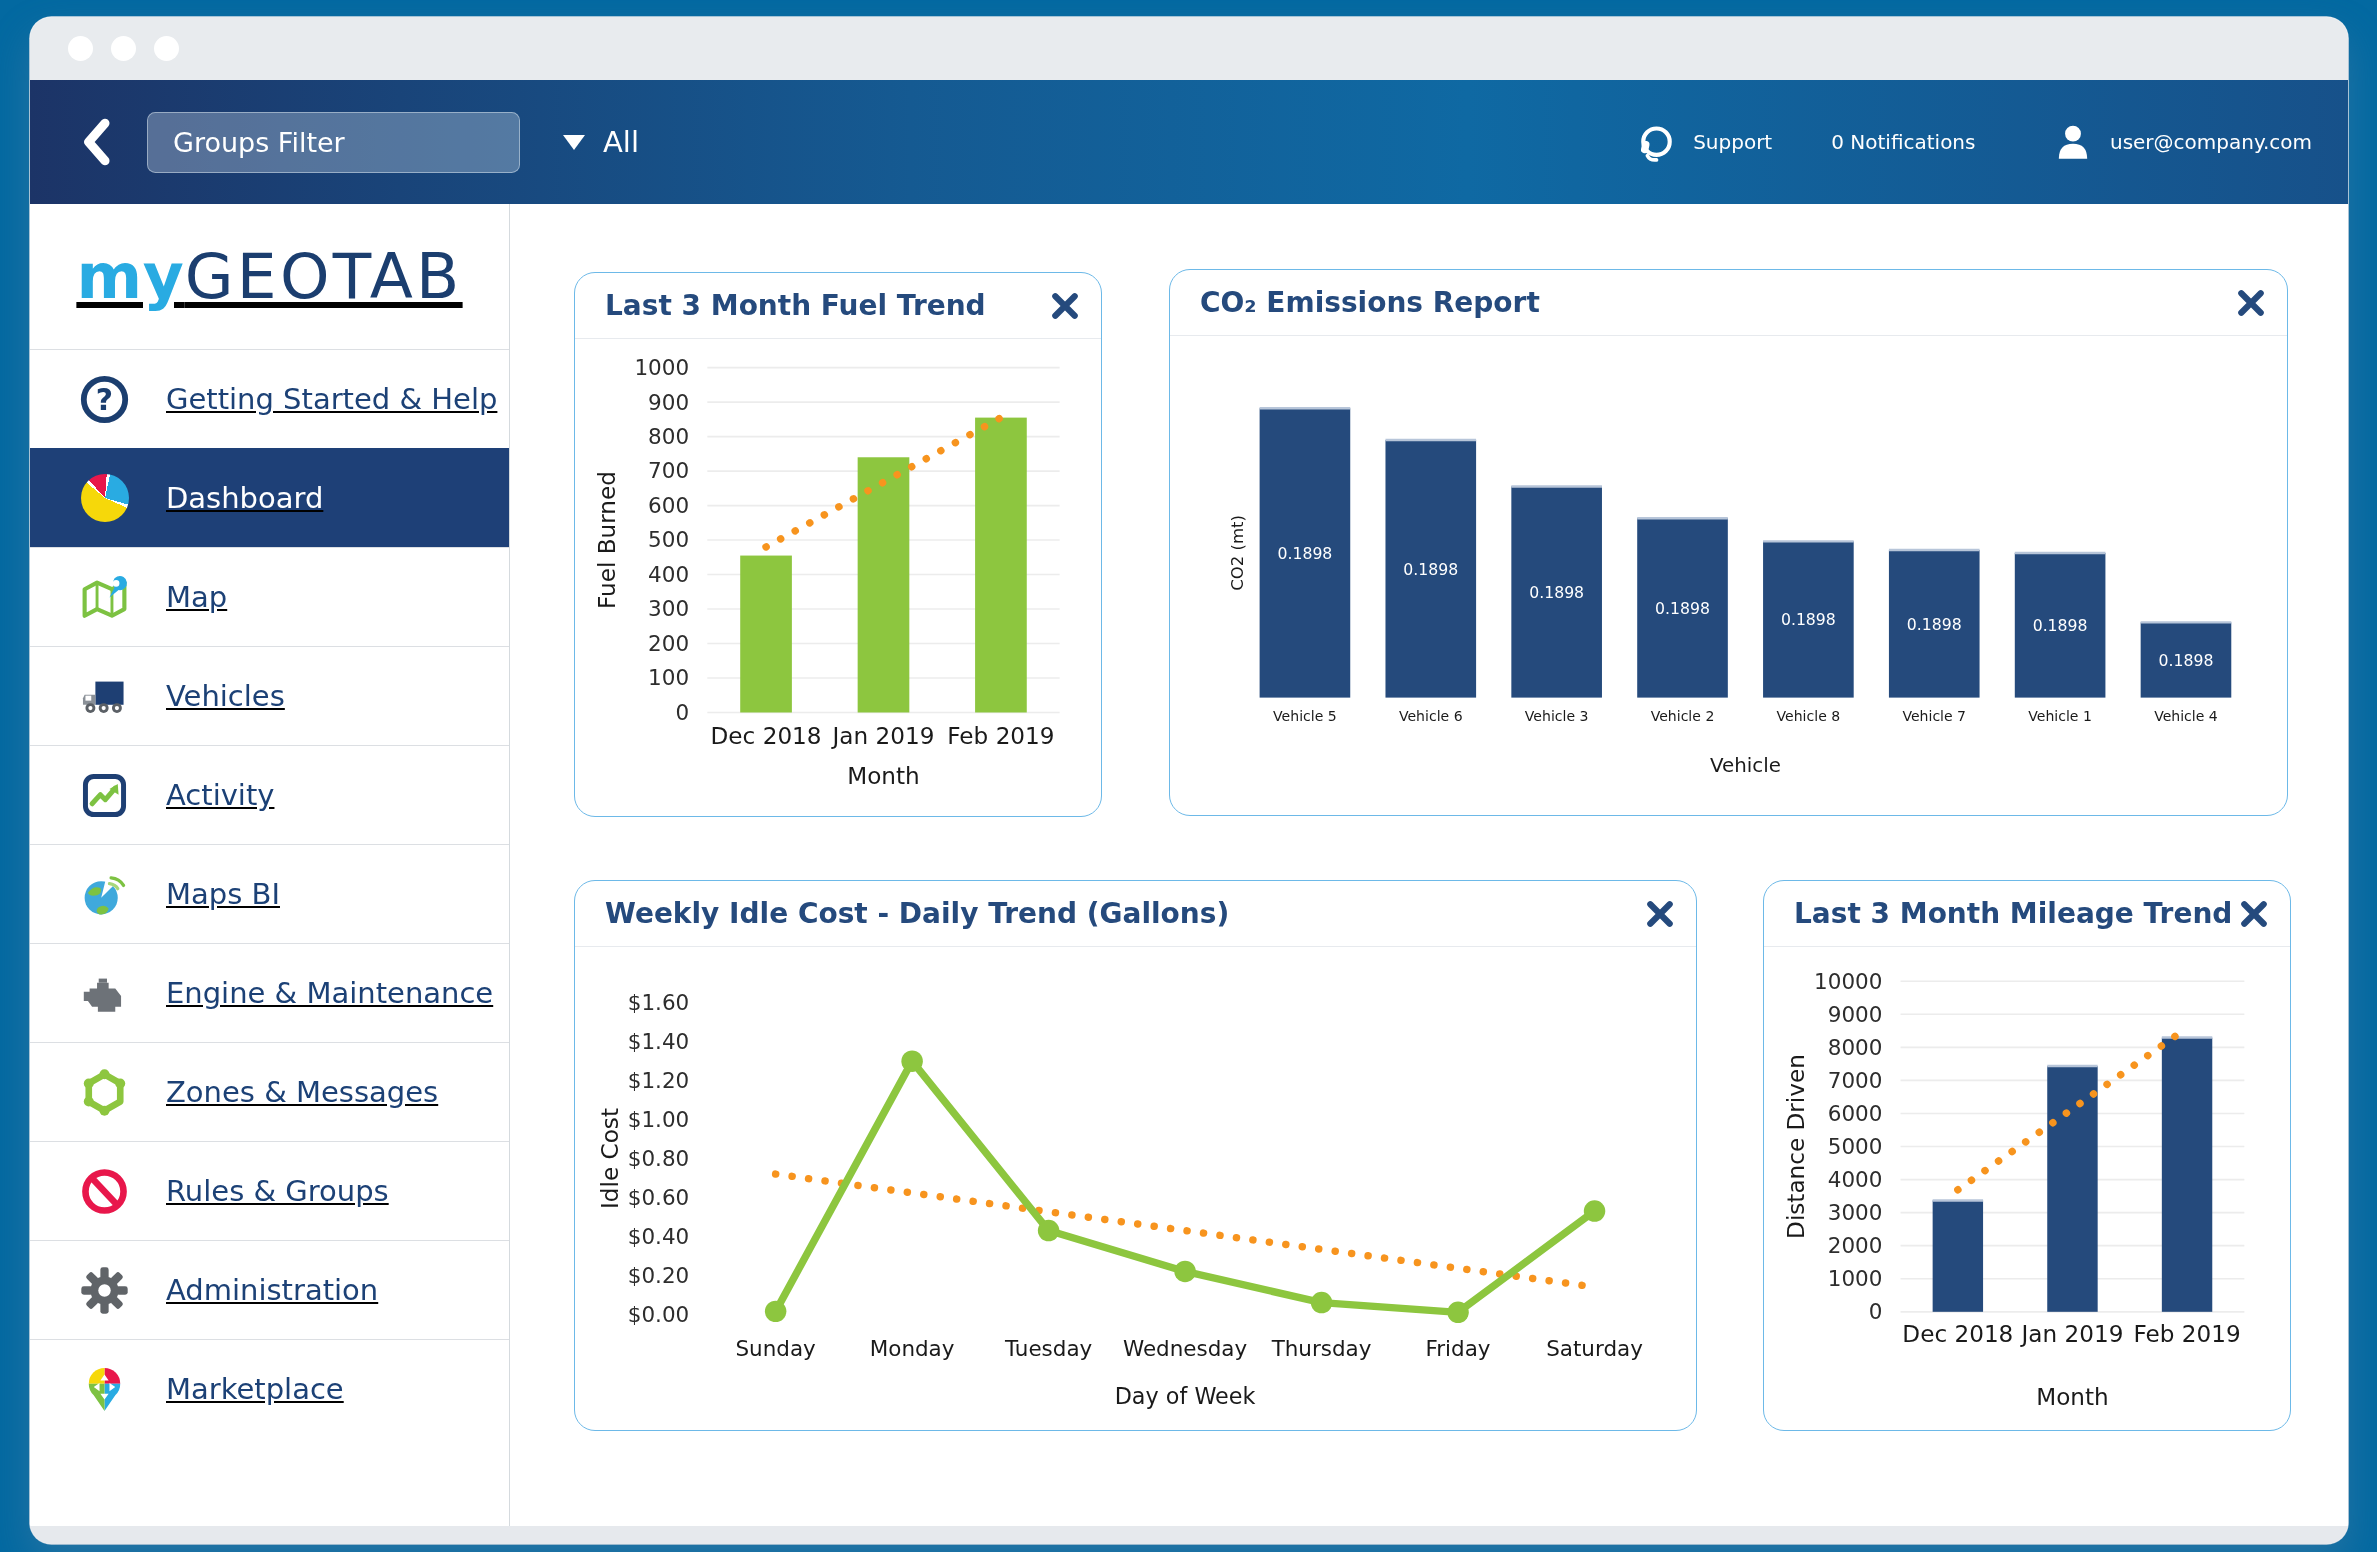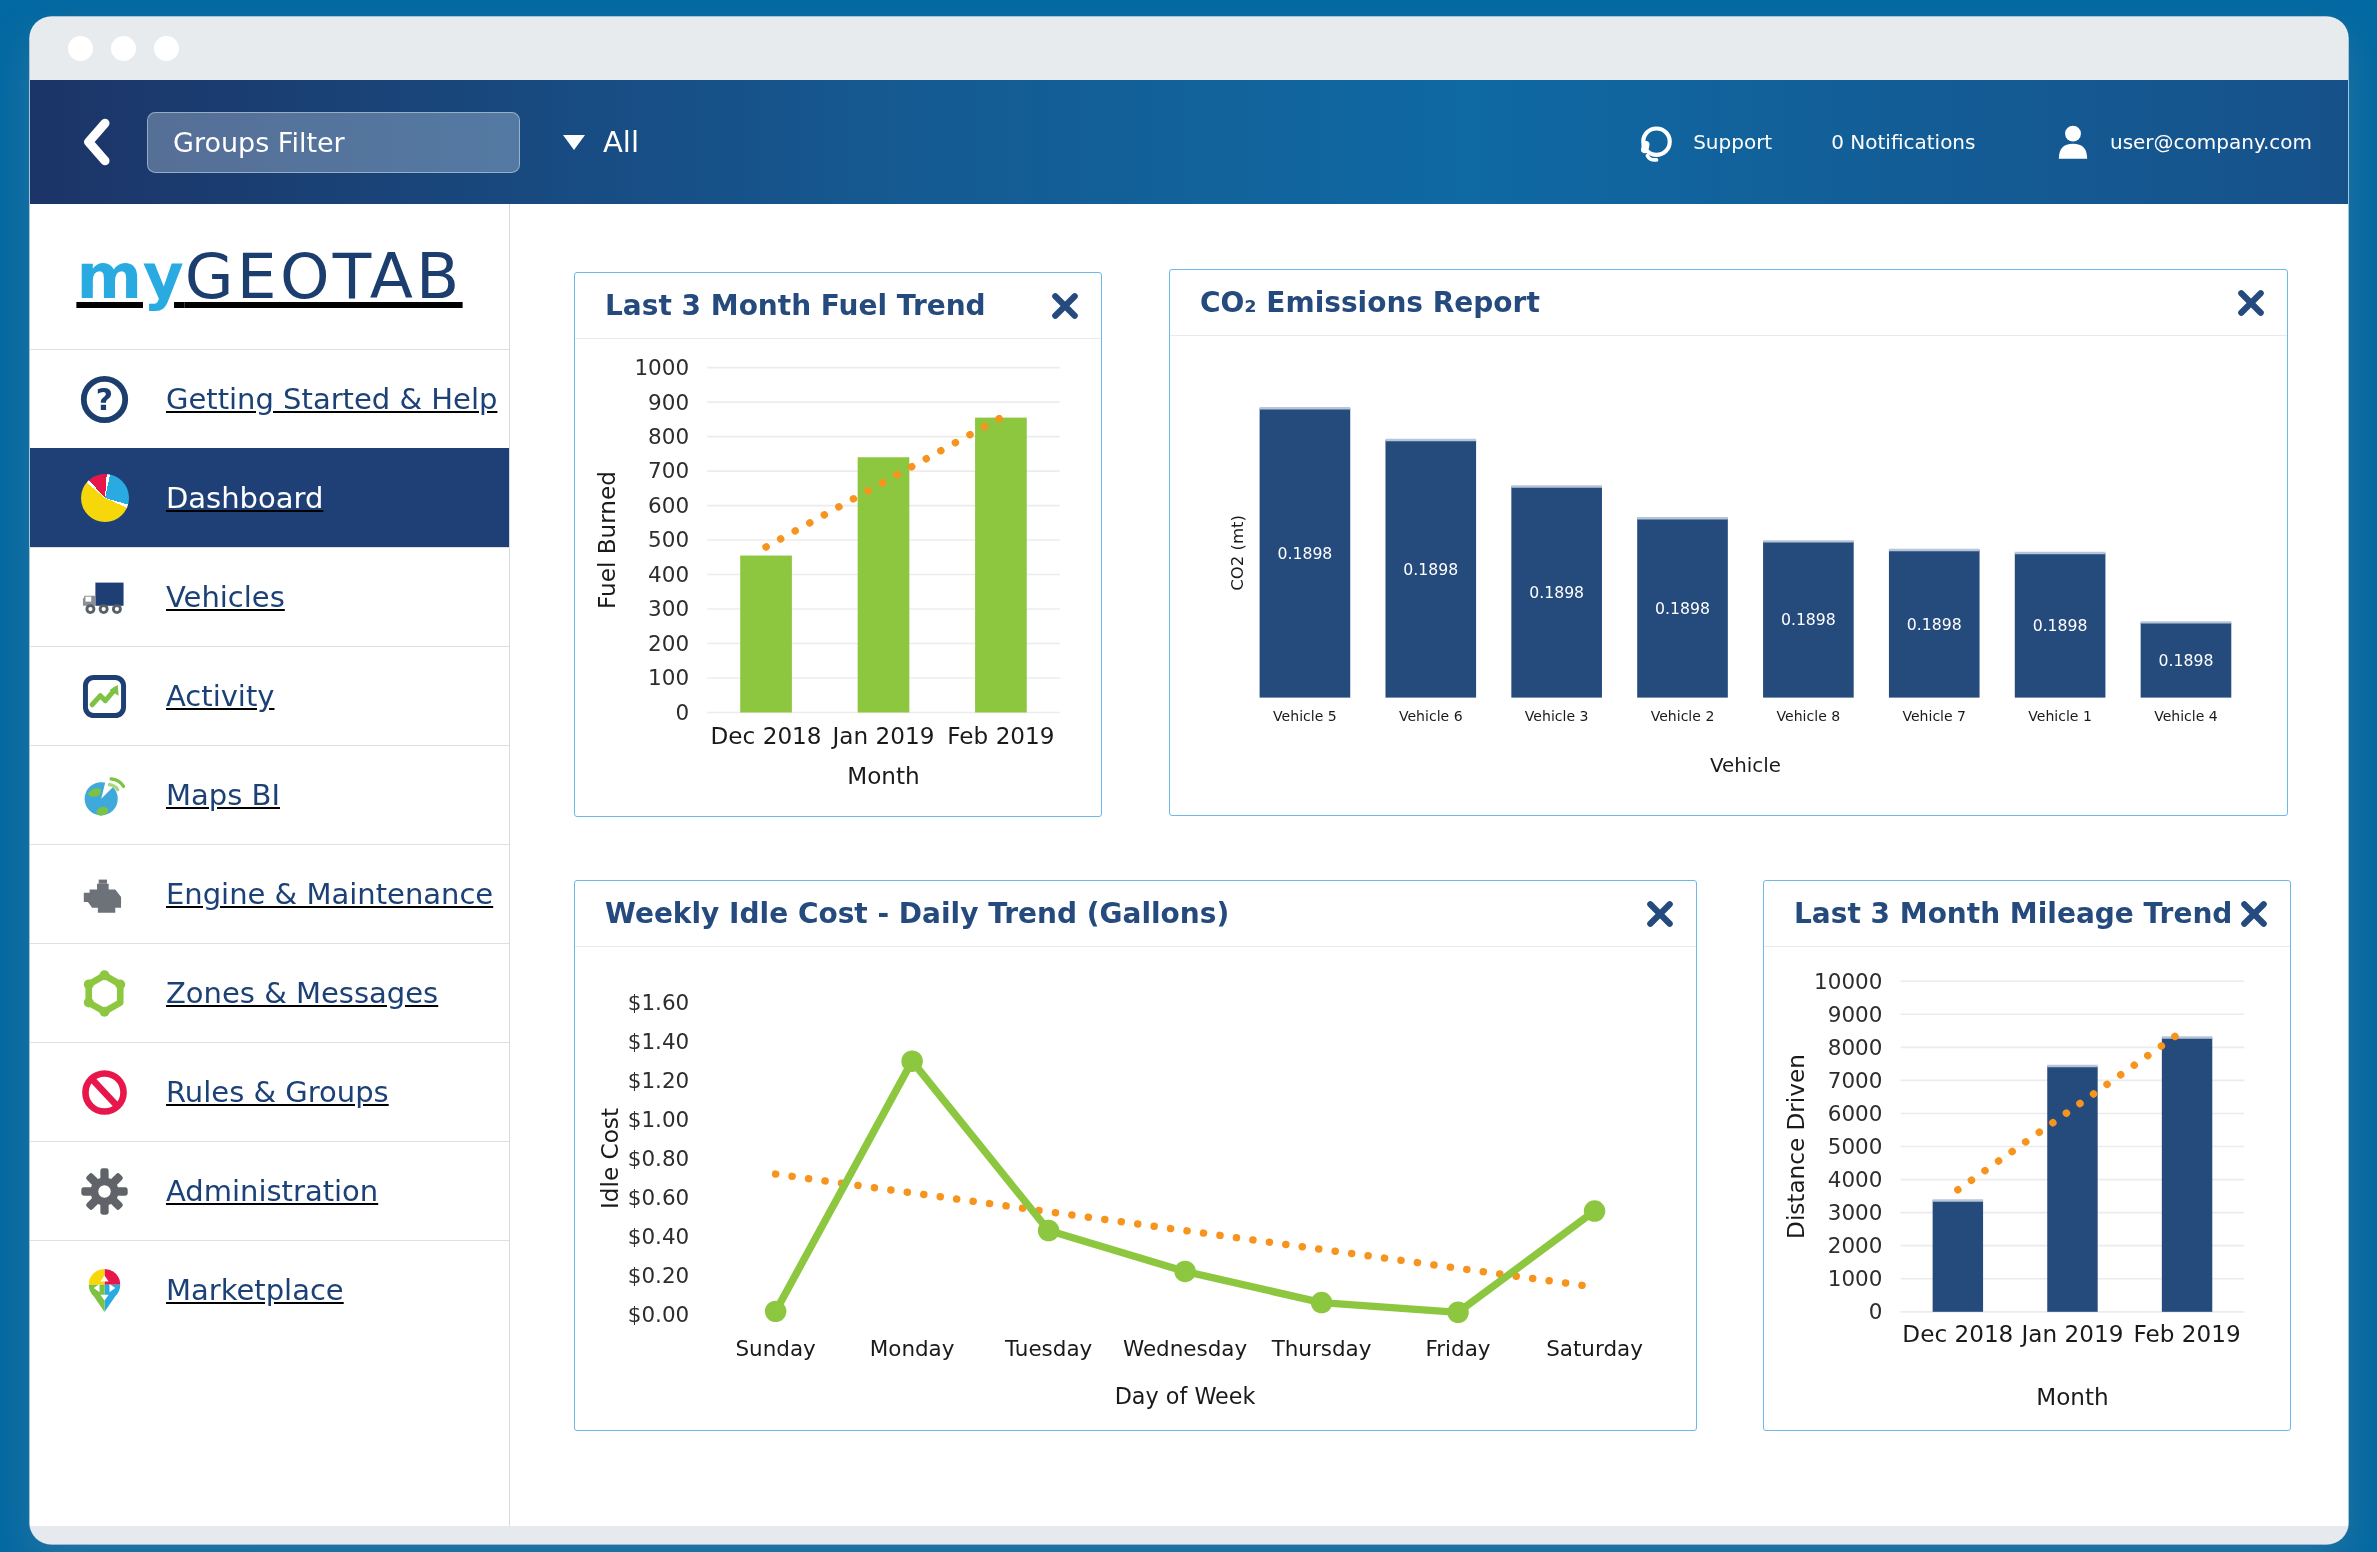--- a/index.html
+++ b/index.html
@@ -43,21 +43,21 @@
   .menu{display:flex;flex-direction:column;}
   .item{height:99px;display:flex;align-items:center;padding-left:48px;gap:35px;
         border-top:1.7px solid #dcdfe3;font-size:29px;color:#1c4176;cursor:pointer;background:#fff;}
   .item.selected{background:#1e4077;color:#ffffff;border-top-color:#1e4077;}
   .ic{width:53px;height:53px;flex:0 0 auto;display:flex;align-items:center;justify-content:center;}
   .pie{width:48px;height:48px;border-radius:50%;
        background:conic-gradient(from -42deg,#e8174b 0 46deg,#ffffff 46deg 54deg,
                   #29abe2 54deg 148deg,#ffffff 148deg 156deg,#f6d80a 156deg 352deg,#ffffff 352deg 360deg);}
   
   .main{flex:1;position:relative;background:#ffffff;}
-  .card{position:absolute;background:#fff;border:1.7px solid #6db9e8;border-radius:3px;text-align:right;}
+  .card{position:absolute;background:#fff;border:1.7px solid #6db9e8;border-radius:21px;text-align:right;}
   .card-h{height:66px;position:relative;display:flex;align-items:center;
           padding:0 30px;border-bottom:1.7px solid #e7eaee;}
   .card-title{font-size:28px;font-weight:bold;color:#254a7d;}
   .close{position:absolute;right:21.5px;top:18px;width:30px;height:30px;cursor:pointer;}
   .chart{position:absolute;left:0;right:0;top:68px;bottom:0;}
   #card-fuel{left:64px;top:68px;width:528px;height:545px;}
   #card-co2{left:659px;top:65px;width:1119px;height:547px;}
   #card-idle{left:64px;top:676px;width:1123px;height:551px;}
   #card-mileage{left:1253px;top:676px;width:528px;height:551px;}
   svg text{font-family:"DejaVu Sans","Liberation Sans",sans-serif;}
@@ -127,20 +127,31 @@
             <span>Getting Started &amp; Help</span>
           </div>
 
           <div class="item selected">
             <span class="ic">
                 <span class="pie"></span>
               </span>
             <span>Dashboard</span>
           </div>
 
+          <div class="item">
+            <span class="ic">
+              <svg viewBox="0 0 64 64" width="53" height="53">
+                <path d="M8 22 L23 14 L41 22 L56 14 V46 L41 54 L23 46 L8 54 Z" fill="#ffffff" stroke="#7dc242" stroke-width="5" stroke-linejoin="round"></path>
+                <path d="M23 14 V46 M41 22 V54" stroke="#7dc242" stroke-width="3.5"></path>
+                <path d="M38 32 L44 20 a8.5 8.5 0 1 1 5 3 z" fill="#29abe2"></path>
+                <circle cx="46" cy="15" r="4" fill="#ffffff"></circle>
+              </svg>
+            </span>
+            <span>Map</span>
+          </div>
 
           <div class="item">
             <span class="ic">
               <svg viewBox="0 0 64 64" width="53" height="53">
                 <rect x="21" y="14" width="34" height="28" fill="#1e3f73"></rect>
                 <path d="M8 30 h13 v12 h-15 v-8 z" fill="#8a9097"></path>
                 <rect x="9" y="31" width="7" height="6" fill="#ffffff"></rect>
                 <circle cx="15" cy="46" r="6" fill="#5b6066"></circle>
                   <circle cx="15" cy="46" r="2.5" fill="#fff"></circle>
                 <circle cx="31" cy="46" r="6" fill="#5b6066"></circle>

